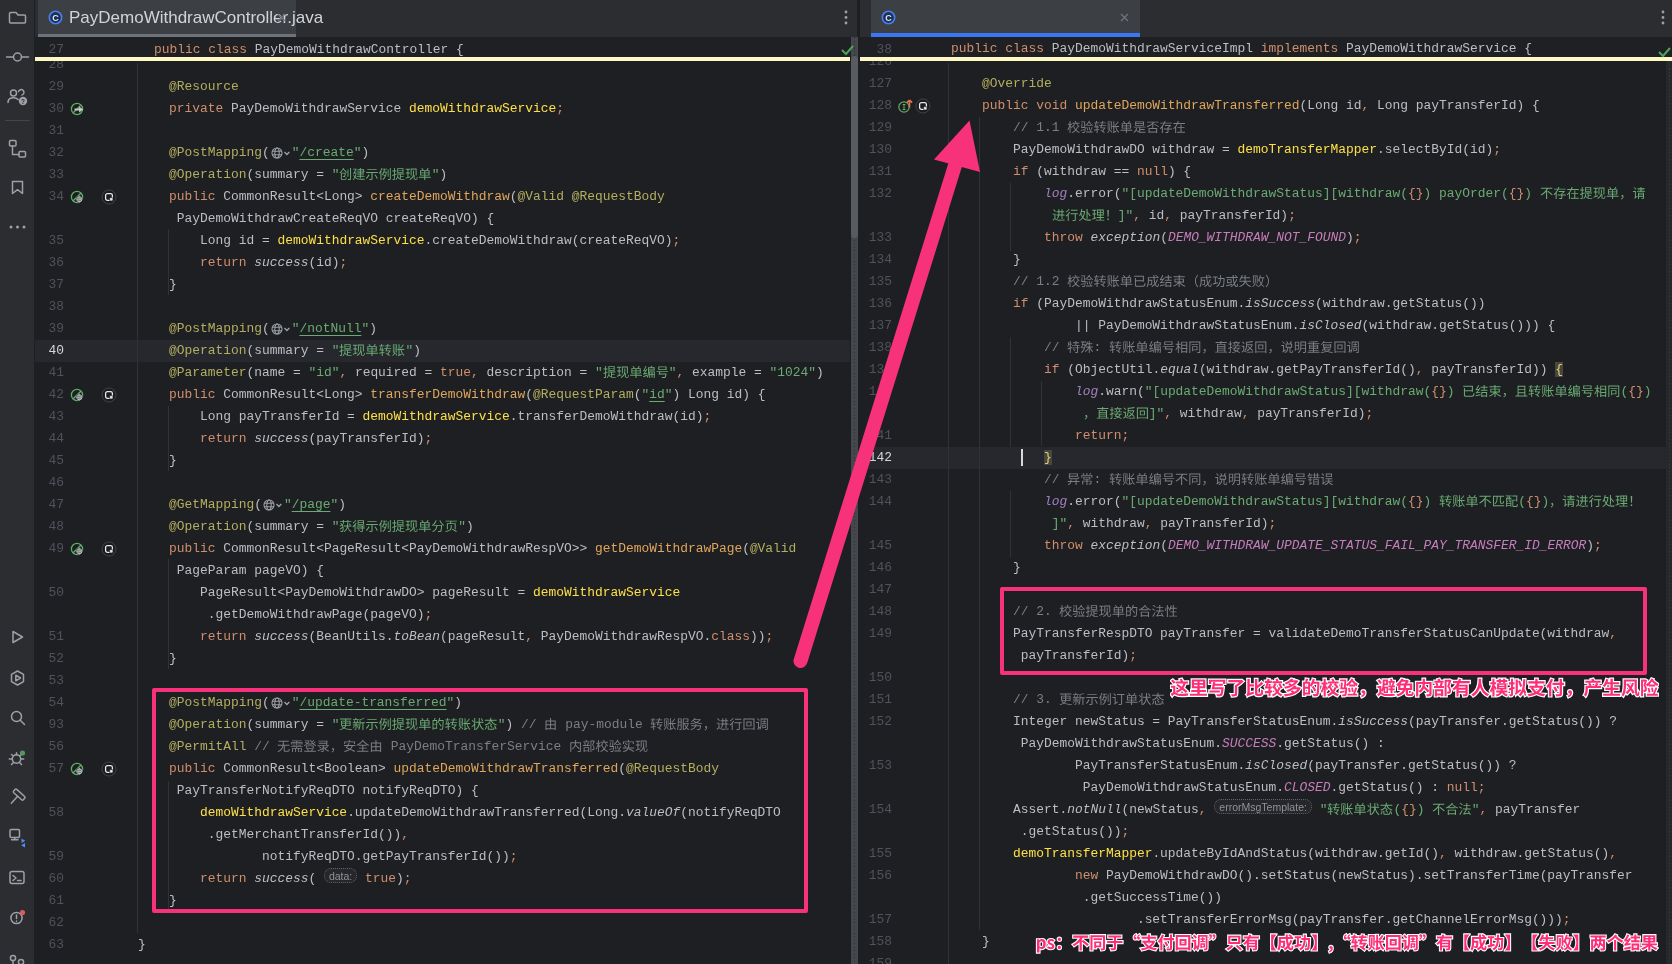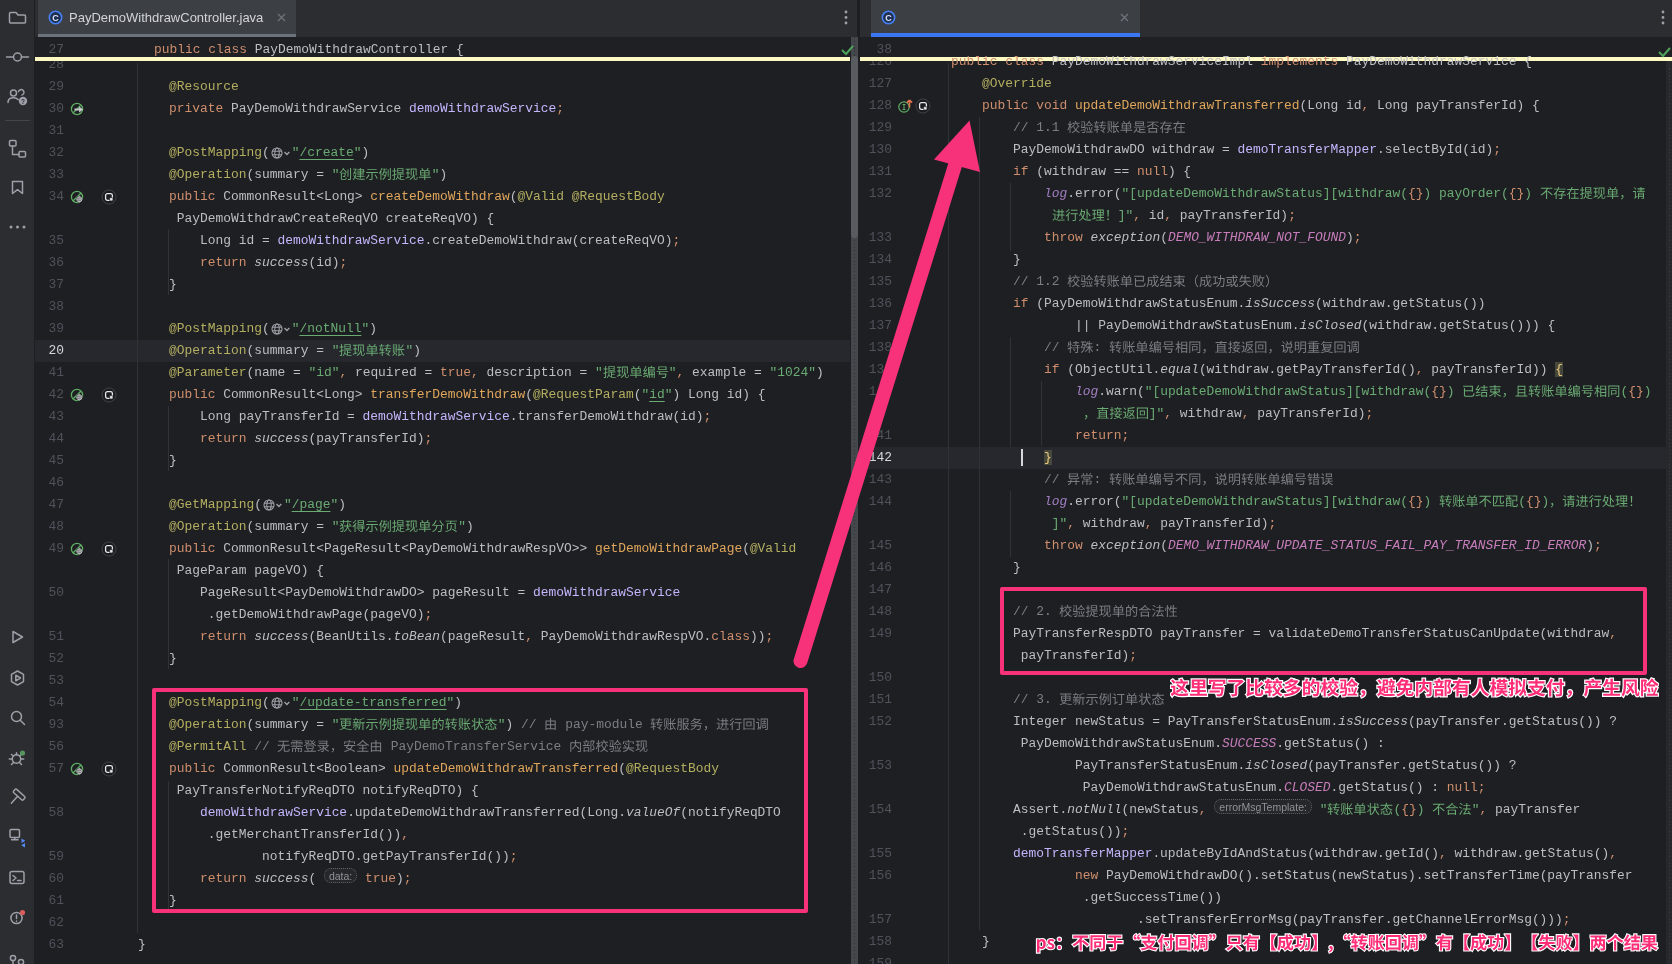--- a/index.html
+++ b/index.html
@@ -1,25 +1,25 @@
 <!DOCTYPE html>
 <html><head><meta charset="utf-8"><style>
 *{margin:0;padding:0;box-sizing:border-box}
 html,body{width:1672px;height:964px;overflow:hidden;background:#1E1F22}
 #app{position:relative;width:1672px;height:964px;font-family:"Liberation Mono",monospace}
 .abs{position:absolute}
 .stripe{position:absolute;left:0;top:0;width:35px;height:964px;background:#2B2D30;border-right:1px solid #1E1F22}
 .tabbar{position:absolute;left:35px;top:0;width:1637px;height:37px;background:#2B2D30}
 .tab{position:absolute;top:0;height:37px;background:#3C3F43}
-.tabtxt{position:absolute;top:0;height:37px;line-height:36px;font-family:"Liberation Sans",sans-serif;font-size:13px;color:#D2D4DA;white-space:pre}
+.tabtxt{position:absolute;top:0;height:37px;line-height:36px;font-family:"Liberation Sans",sans-serif;font-size:17px;color:#D2D4DA;white-space:pre}
 .ln{position:absolute;width:60px;text-align:right;height:22px;line-height:22px;font-size:12.92px;color:#4E525B;white-space:pre}
 .ln.bright{color:#D4D6DB}
 .cd{position:absolute;height:22px;line-height:22px;font-size:12.92px;color:#BCBEC4;white-space:pre}
 .cd .K{color:#CF8E6D}.cd .S{color:#6AAB73}.cd .C{color:#7A7E85}.cd .A{color:#B3AE60}
-.cd .M{color:#E0A65C;font-weight:normal}.cd .F{color:#c4b5fd}
+.cd .M{color:#E0A65C;font-weight:normal}.cd .F{color:#fde047}
 .cd .CI{color:#C77DBB;font-style:italic}.cd .I{font-style:italic}.cd .FI{color:#A07EC0;font-style:italic}
 .cd .u{text-decoration:underline;text-underline-offset:3px}
 .cd .bh{background:#45483A;color:#EBC87E}
 svg.ck{display:inline-block;vertical-align:top}
 svg.ck.S{fill:#6AAB73}svg.ck.C{fill:#7A7E85}
 .chip{display:inline-block;vertical-align:2px;height:15px;line-height:14px;background:rgba(255,255,255,0.04);border:1px dotted #5E6167;border-radius:7px;color:#8F939A;font-family:"Liberation Sans",sans-serif;font-size:10.5px;padding:0 4px}
 .curline{position:absolute;background:#26282E}
 .guide{position:absolute;width:1px;background:#2F3237}
 .sticky{position:absolute;top:37px;height:24px;background:#1F2023;border-bottom:4px solid #fef9c3}
 .pinktext{paint-order:stroke;stroke:#FFFFFF;stroke-width:13;fill:#FF2D76}
@@ -296,21 +296,21 @@
           <use href="#r63d0" x="400"></use>
           <use href="#r73b0" x="500"></use>
           <use href="#r5355" x="600"></use>
         </svg><span class="S">"</span>)</div><div class="ln" style="left:4px;top:186.0px">34</div><div class="cd" style="left:138px;top:186.0px"><span class="K">&nbsp;&nbsp;&nbsp;&nbsp;public&nbsp;</span>CommonResult&lt;Long&gt;&nbsp;<span class="M">createDemoWithdraw</span>(<span class="A">@Valid&nbsp;@RequestBody</span></div><div class="cd" style="left:138px;top:208.0px">&nbsp;&nbsp;&nbsp;&nbsp;&nbsp;PayDemoWithdrawCreateReqVO&nbsp;createReqVO)&nbsp;{</div><div class="ln" style="left:4px;top:230.0px">35</div><div class="cd" style="left:138px;top:230.0px">&nbsp;&nbsp;&nbsp;&nbsp;&nbsp;&nbsp;&nbsp;&nbsp;Long&nbsp;id&nbsp;=&nbsp;<span class="F">demoWithdrawService</span>.createDemoWithdraw(createReqVO)<span class="K">;</span></div><div class="ln" style="left:4px;top:252.0px">36</div><div class="cd" style="left:138px;top:252.0px"><span class="K">&nbsp;&nbsp;&nbsp;&nbsp;&nbsp;&nbsp;&nbsp;&nbsp;return&nbsp;</span><span class="I">success</span>(id)<span class="K">;</span></div><div class="ln" style="left:4px;top:274.0px">37</div><div class="cd" style="left:138px;top:274.0px">&nbsp;&nbsp;&nbsp;&nbsp;}</div><div class="ln" style="left:4px;top:296.0px">38</div><div class="ln" style="left:4px;top:318.0px">39</div><div class="cd" style="left:138px;top:318.0px"><span class="A">&nbsp;&nbsp;&nbsp;&nbsp;@PostMapping</span>(<svg class="ck" width="22" height="22" viewBox="0 0 22 22">
           <g fill="none" stroke="#9DA0A8" stroke-width="1.1">
             <circle cx="7" cy="11" r="5"></circle>
             <ellipse cx="7" cy="11" rx="2.2" ry="5"></ellipse>
             <path d="M2.2 9.3h9.6M2.2 12.7h9.6"></path>
           </g>
           <path d="M14.5 10l2.4 2.4 2.4-2.4" fill="none" stroke="#9DA0A8" stroke-width="1.4"></path>
-        </svg><span class="S">"</span><span class="S u">/notNull</span><span class="S">"</span>)</div><div class="ln bright" style="left:4px;top:340.0px">20</div><div class="cd" style="left:138px;top:340.0px"><span class="A">&nbsp;&nbsp;&nbsp;&nbsp;@Operation</span>(summary&nbsp;=&nbsp;<span class="S">"</span><svg class="ck S" width="66.0" height="22" viewBox="0 -113.6 500.0 166.7">
+        </svg><span class="S">"</span><span class="S u">/notNull</span><span class="S">"</span>)</div><div class="ln bright" style="left:4px;top:340.0px">40</div><div class="cd" style="left:138px;top:340.0px"><span class="A">&nbsp;&nbsp;&nbsp;&nbsp;@Operation</span>(summary&nbsp;=&nbsp;<span class="S">"</span><svg class="ck S" width="66.0" height="22" viewBox="0 -113.6 500.0 166.7">
           <use href="#r63d0" x="0"></use>
           <use href="#r73b0" x="100"></use>
           <use href="#r5355" x="200"></use>
           <use href="#r8f6c" x="300"></use>
           <use href="#r8d26" x="400"></use>
         </svg><span class="S">"</span>)</div><div class="ln" style="left:4px;top:362.0px">41</div><div class="cd" style="left:138px;top:362.0px"><span class="A">&nbsp;&nbsp;&nbsp;&nbsp;@Parameter</span>(name&nbsp;=&nbsp;<span class="S">"id"</span><span class="K">,</span>&nbsp;required&nbsp;=&nbsp;<span class="K">true</span><span class="K">,</span>&nbsp;description&nbsp;=&nbsp;<span class="S">"</span><svg class="ck S" width="66.0" height="22" viewBox="0 -113.6 500.0 166.7">
           <use href="#r63d0" x="0"></use>
           <use href="#r73b0" x="100"></use>
           <use href="#r5355" x="200"></use>
           <use href="#r7f16" x="300"></use>
@@ -596,21 +596,21 @@
 <div class="abs" style="left:850.5px;top:56px;width:7px;height:182px;background:#585B60;border-radius:3.5px"></div>
 <div class="abs" style="left:1665.5px;top:37px;width:6.5px;height:927px;background:#26282C"></div>
 <div class="abs" style="left:1668.5px;top:37px;width:1px;height:927px;background-image:repeating-linear-gradient(180deg,#3A3C41 0,#3A3C41 1px,transparent 1px,transparent 3.5px)"></div>
 
 <div class="sticky" style="left:35px;width:815px">
   <div class="ln" style="left:-31px;top:2px">27</div>
   <div class="cd" style="left:119px;top:2px"><span class="K">public class </span>PayDemoWithdrawController {</div>
 </div>
 <div class="sticky" style="left:860px;width:812px">
   <div class="ln" style="left:-28px;top:2px">38</div>
-  <div class="cd" style="left:91px;top:14px"><span class="K">public class </span>PayDemoWithdrawServiceImpl <span class="K">implements </span>PayDemoWithdrawService {</div>
+  <div class="cd" style="left:91px;top:1px"><span class="K">public class </span>PayDemoWithdrawServiceImpl <span class="K">implements </span>PayDemoWithdrawService {</div>
 </div>
 <svg class="abs" style="left:840px;top:43px" width="15" height="14" viewBox="0 0 15 14">
         <path d="M2 7l4 4 7-8" fill="none" stroke="#4DA35B" stroke-width="2"></path>
       </svg>
 <svg class="abs" style="left:1657px;top:45px" width="15" height="14" viewBox="0 0 15 14">
         <path d="M2 7l4 4 7-8" fill="none" stroke="#4DA35B" stroke-width="2"></path>
       </svg>
 
 <div class="abs" style="left:152px;top:688px;width:656px;height:225px;border:4px solid #F7327B;border-radius:2px"></div>
 <div class="abs" style="left:1000px;top:587px;width:647px;height:88px;border:4px solid #F7327B;border-radius:2px"></div>

